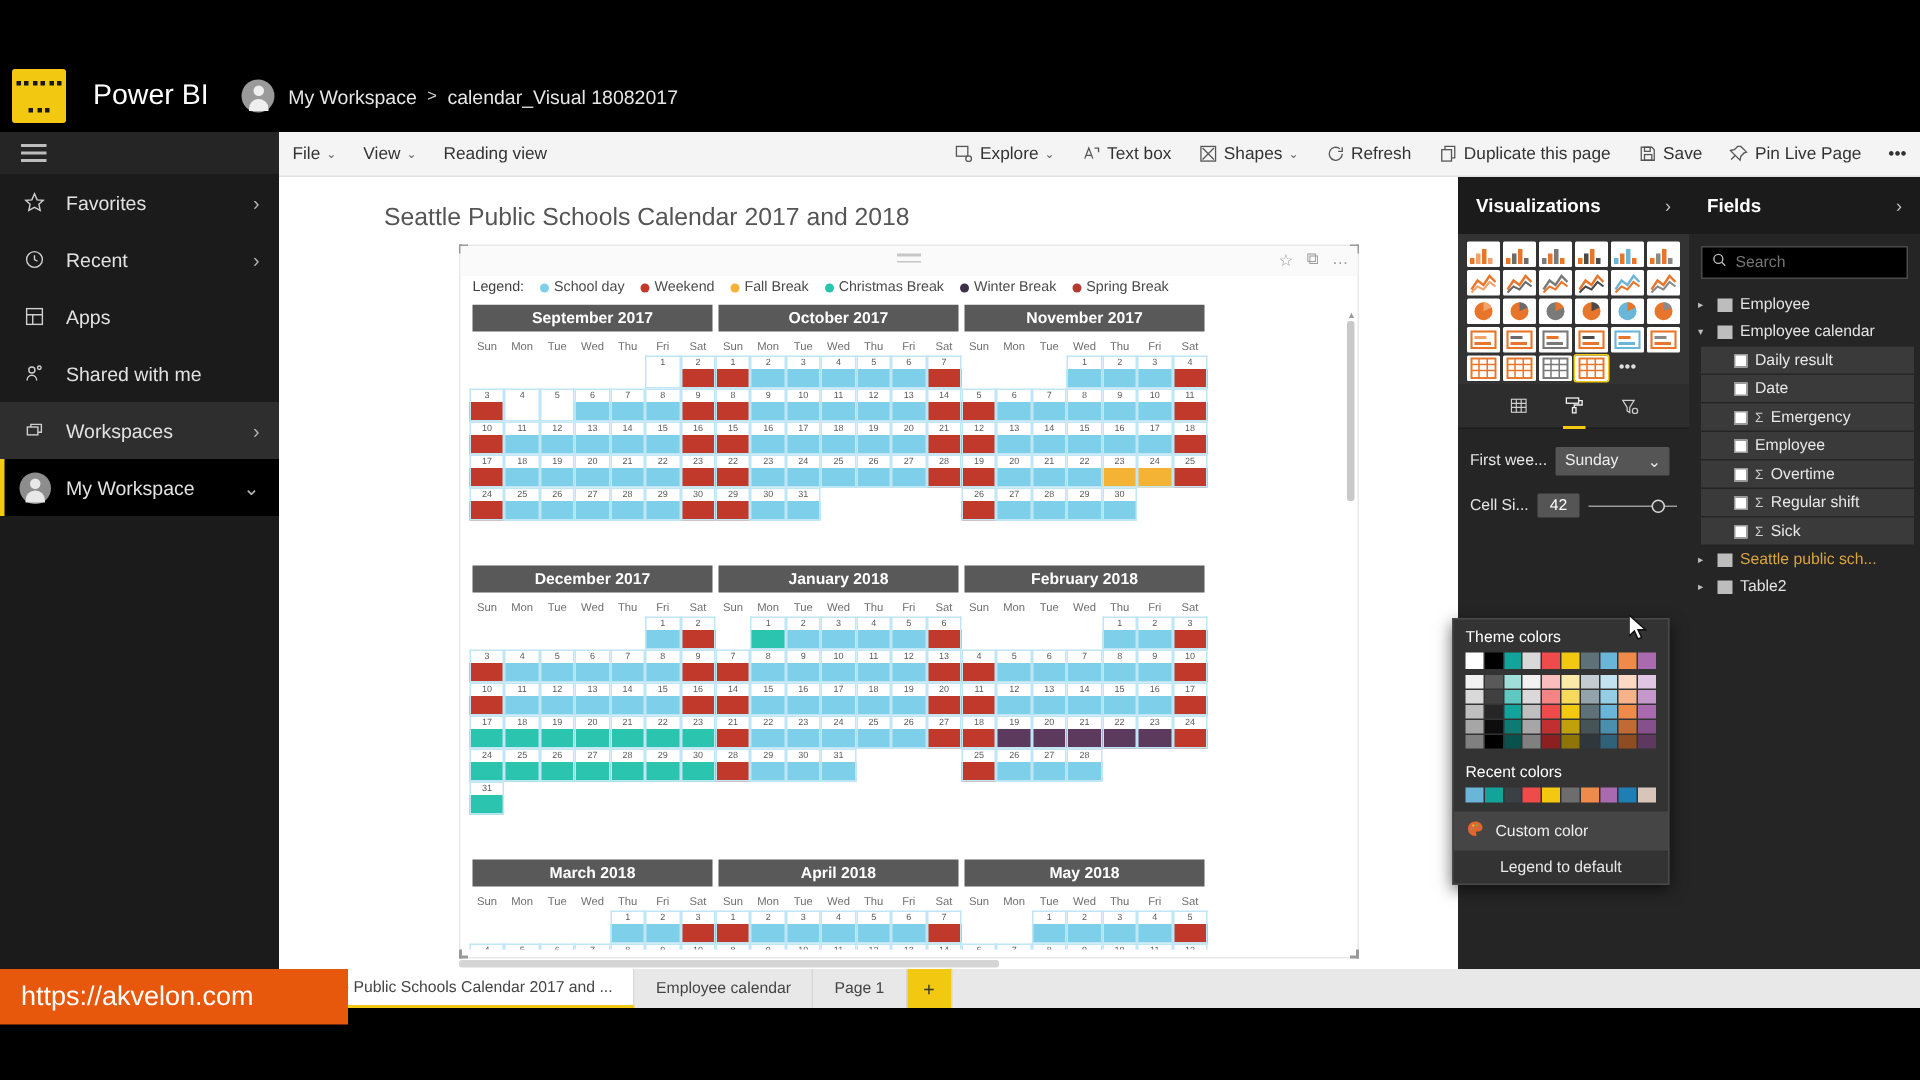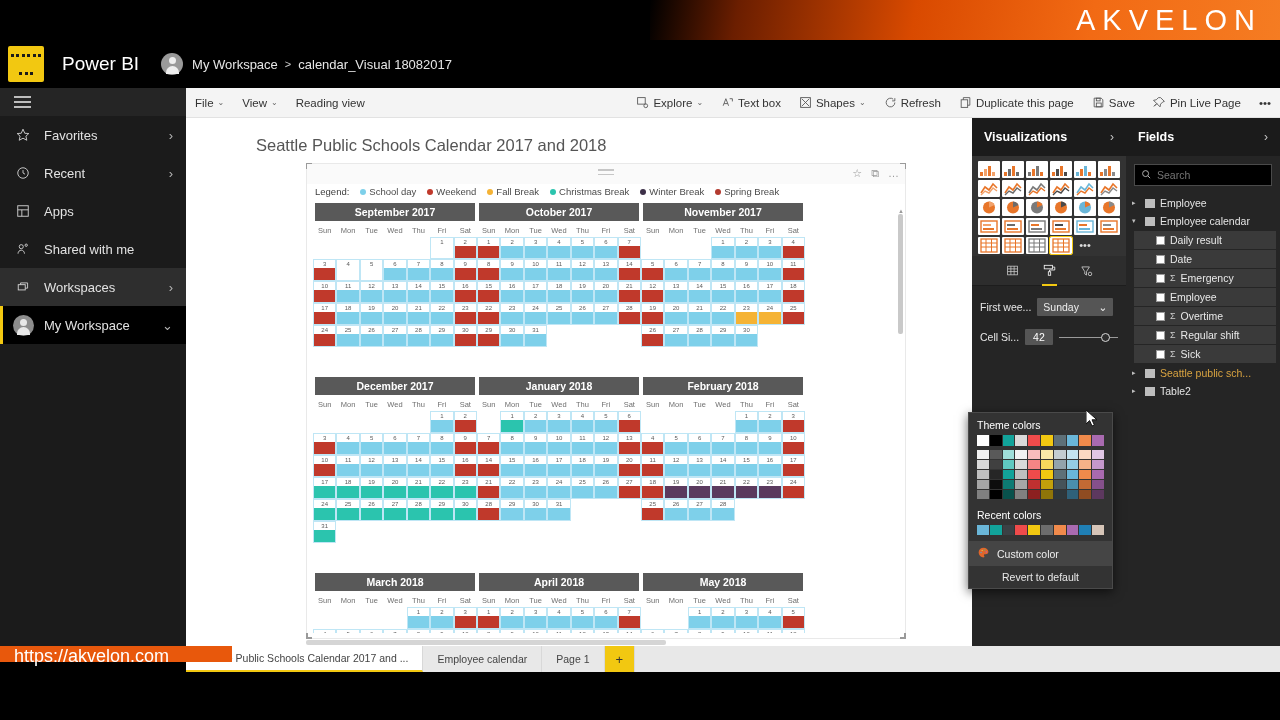--- a/index.html
+++ b/index.html
@@ -141,36 +141,30 @@
   .ftbl.gold { color:#d9a441; }
 
   
   .tabbar { position:absolute; left:186px; top:646px; width:1094px; height:26px; background:#e8e8e8; display:flex; align-items:stretch; font-size:10.5px; }
   .ptab { display:flex; align-items:center; padding:0 14px; color:#444; cursor:pointer; border-right:1px solid #d8d8d8; white-space:nowrap; }
   .ptab.active { background:#fff; border-bottom:2px solid #f2c811; }
   .ptab.add { background:#f2c811; color:#333; font-size:13px; padding:0 11px; }
   .tabbar-rest { flex:1; background:#e8e8e8; }
 
   
-  .urlbar { position:absolute; left:0; top:646px; width:232px; height:16px; background:#e8580c; display:flex; align-items:flex-start; padding-left:14px; z-index:20; }
+  .urlbar { position:absolute; left:0; top:646px; width:232px; height:37px; background:#e8580c; display:flex; align-items:center; padding-left:14px; z-index:20; }
   .urlbar span { color:#fff; font-size:18px; }
 
   .bottom-black { position:absolute; left:0; top:678px; width:1280px; height:42px; background:#000; }
 </style>
 </head>
 <body>
 
 <div class="screen">
 
-  <div class="banner">
-    <div class="banner-orange"></div>
-    <div class="akvelon-wrap">
-      <span class="akvelon">AKVELON</span>
-    </div>
-  </div>
 
   <div class="pbi-header">
     <div class="waffle">
       <i></i>
         <i></i>
         <i></i>
         <i></i>
         <i></i>
         <i></i>
         <i></i>
@@ -1768,21 +1762,21 @@
         <svg width="13" height="13" viewBox="0 0 24 24">
             <path d="M12 3a9 9 0 0 0 0 18c1 0 1.7-.8 1.7-1.7 0-.5-.2-.9-.5-1.2-.3-.3-.5-.7-.5-1.1 0-.9.8-1.7 1.7-1.7H16a5 5 0 0 0 5-5c0-4-4-7.3-9-7.3z" fill="#e0662a"></path>
             <circle cx="7.5" cy="12" r="1.3" fill="#4aa3df"></circle>
             <circle cx="9.5" cy="8" r="1.3" fill="#ecc94b"></circle>
             <circle cx="14" cy="7.5" r="1.3" fill="#56b870"></circle>
             <circle cx="17" cy="11" r="1.3" fill="#b05cc0"></circle>
           </svg>
       </span>
       <span>Custom color</span>
     </div>
-    <div class="revert">Revert to default</div>
+    <div class="revert">Legend to default</div>
   </div>
 
   <div class="cursor">
     <svg width="12" height="18" viewBox="0 0 12 18">
         <polygon points="0,0 0,14 3.6,10.6 6,16 8.4,15 6,9.8 11,9.8" fill="#fff" stroke="#111" stroke-width="1"></polygon>
       </svg>
   </div>
 
   <div class="fields-panel">
     <div class="panel-head">

